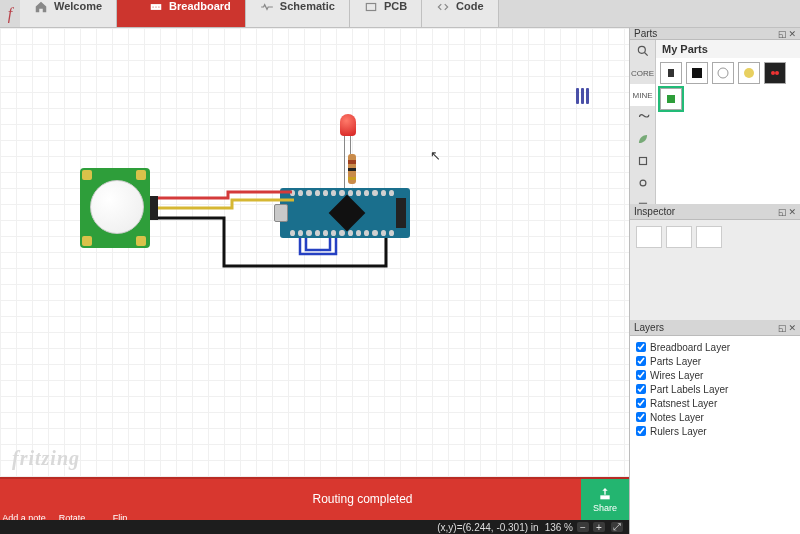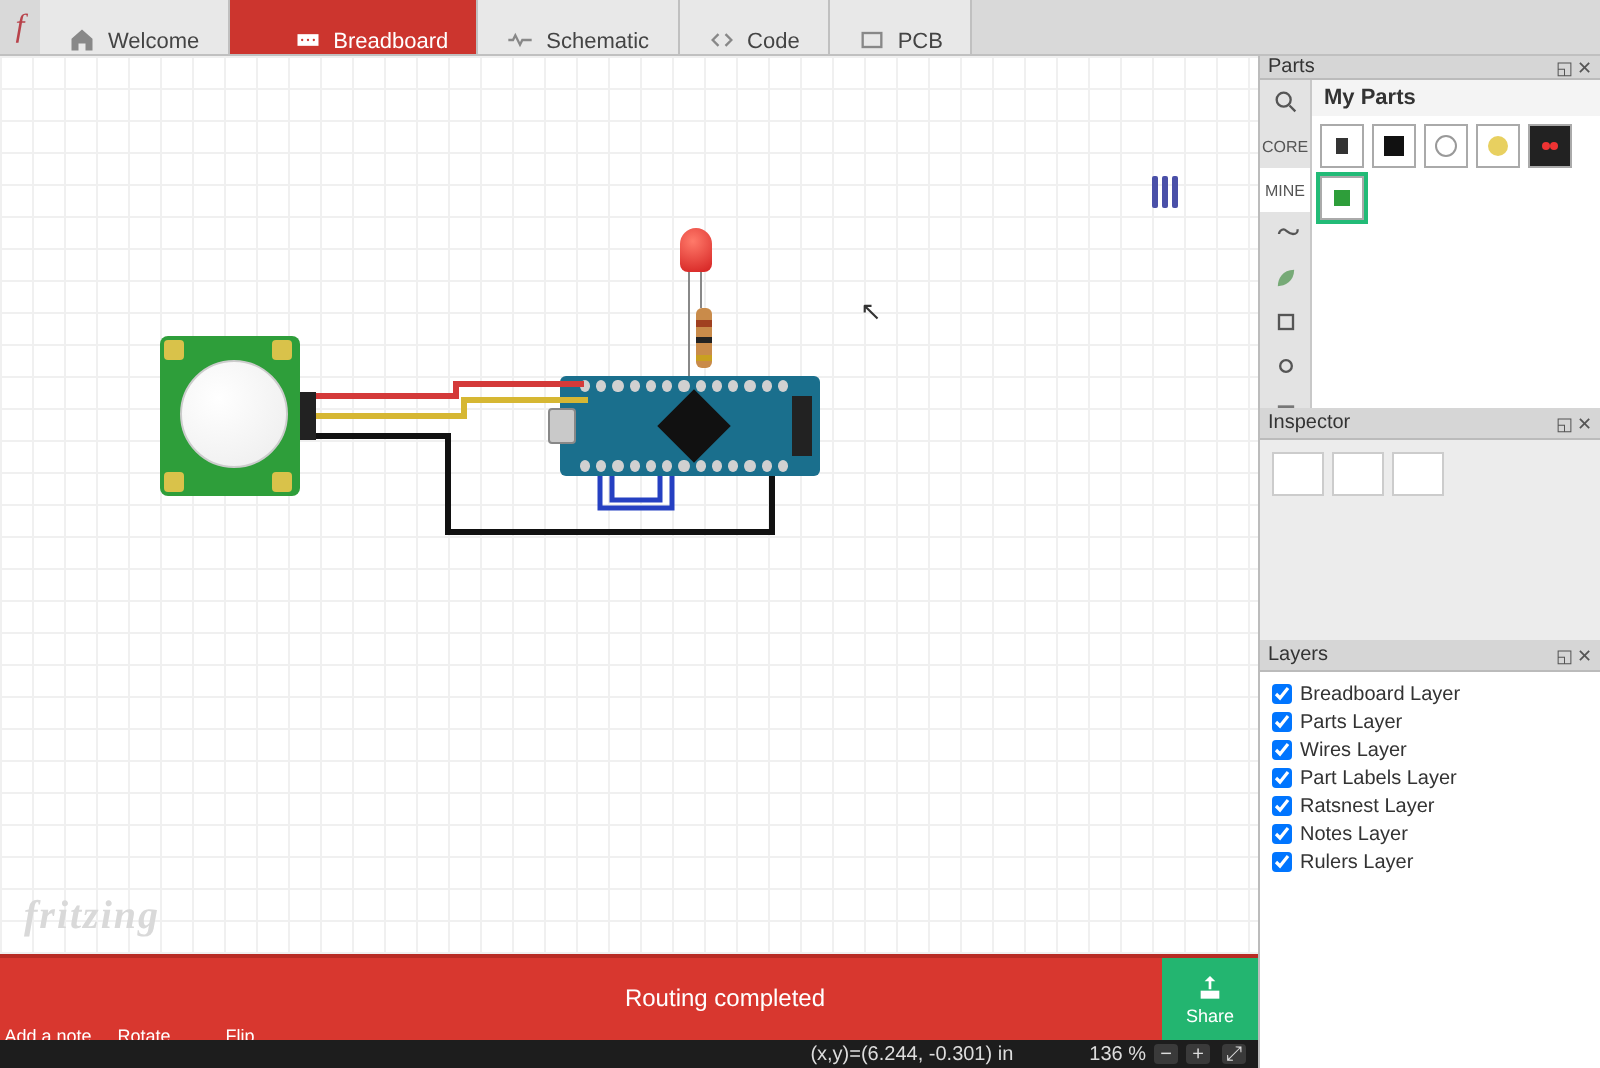--- a/index.html
+++ b/index.html
@@ -29,28 +29,29 @@
     align-items: center;
     justify-content: center;
     font-family: "Georgia", serif;
     font-style: italic;
     font-size: 16px;
     color: #b8424a;
     background: #d9d9d9;
   }
   .tab {
     display: flex;
-    align-items: flex-end;
+    align-items: flex-start;
     padding: 0 14px;
     border-right: 1px solid #c0c0c0;
     background: #e8e8e8;
     cursor: pointer;
     font-size: 11px;
     color: #444;
     gap: 6px;
+    font-weight: bold;
   }
   .tab.active {
     background: #cc352e;
     color: #fff;
     padding-left: 32px;
   }
   .tab .tab-icon { width: 14px; height: 14px; display: inline-flex; align-items: center; justify-content: center; }
   .tab .tab-icon svg { width: 14px; height: 14px; }
 
   
@@ -162,21 +163,21 @@
     align-items: center; justify-content: center; font-size: 9px; gap: 1px; cursor: pointer;
   }
   .share-btn svg { width: 16px; height: 16px; fill: #fff; }
 
   
   .statusbar {
     position: absolute; bottom: 0; left: 0; right: 171px; height: 14px;
     background: #1d1d1d; color: #ddd; font-size: 10px;
     display: flex; align-items: center; justify-content: flex-end; gap: 6px; padding: 0 6px;
   }
-  .statusbar .zoom-ctrl { display:flex; align-items:center; gap:4px;margin-left:32px; }
+  .statusbar .zoom-ctrl { display:flex; align-items:center; gap:4px; }
   .statusbar .zbtn { width:12px; height:10px; background:#3a3a3a; display:flex; align-items:center; justify-content:center; border-radius:2px; cursor:pointer; }
 
   
   .rightcol {
     position: absolute; top: 28px; right: 0; bottom: 0; width: 171px;
     display: flex; flex-direction: column; background: #0f172a;
     border-left: 1px solid #bcbcbc;
   }
   .panel-title {
     height: 16px; background: #d6d6d6; display: flex; align-items: center;
@@ -246,32 +247,32 @@
     <span class="tab-icon">
       <svg viewBox="0 0 24 24">
           <path d="M2 12h4l2-4 4 8 2-4h8" stroke="#888" fill="none" stroke-width="2"></path>
         </svg>
     </span>
     <span>Schematic</span>
   </div>
   <div class="tab">
     <span class="tab-icon">
       <svg viewBox="0 0 24 24">
+          <rect x="4" y="6" width="16" height="12" fill="none" stroke="#888" stroke-width="2"></rect>
+        </svg>
+    </span>
+    <span>PCB</span>
+  </div>
+  <div class="tab">
+    <span class="tab-icon">
+      <svg viewBox="0 0 24 24">
           <path d="M9 7l-5 5 5 5M15 7l5 5-5 5" stroke="#888" fill="none" stroke-width="2"></path>
         </svg>
     </span>
     <span>Code</span>
-  </div>
-  <div class="tab">
-    <span class="tab-icon">
-      <svg viewBox="0 0 24 24">
-          <rect x="4" y="6" width="16" height="12" fill="none" stroke="#888" stroke-width="2"></rect>
-        </svg>
-    </span>
-    <span>PCB</span>
   </div>
 </div>
 
 <div class="main">
   <div class="component-marker">
     <span class="bar"></span>
       <span class="bar"></span>
       <span class="bar"></span>
   </div>
 

